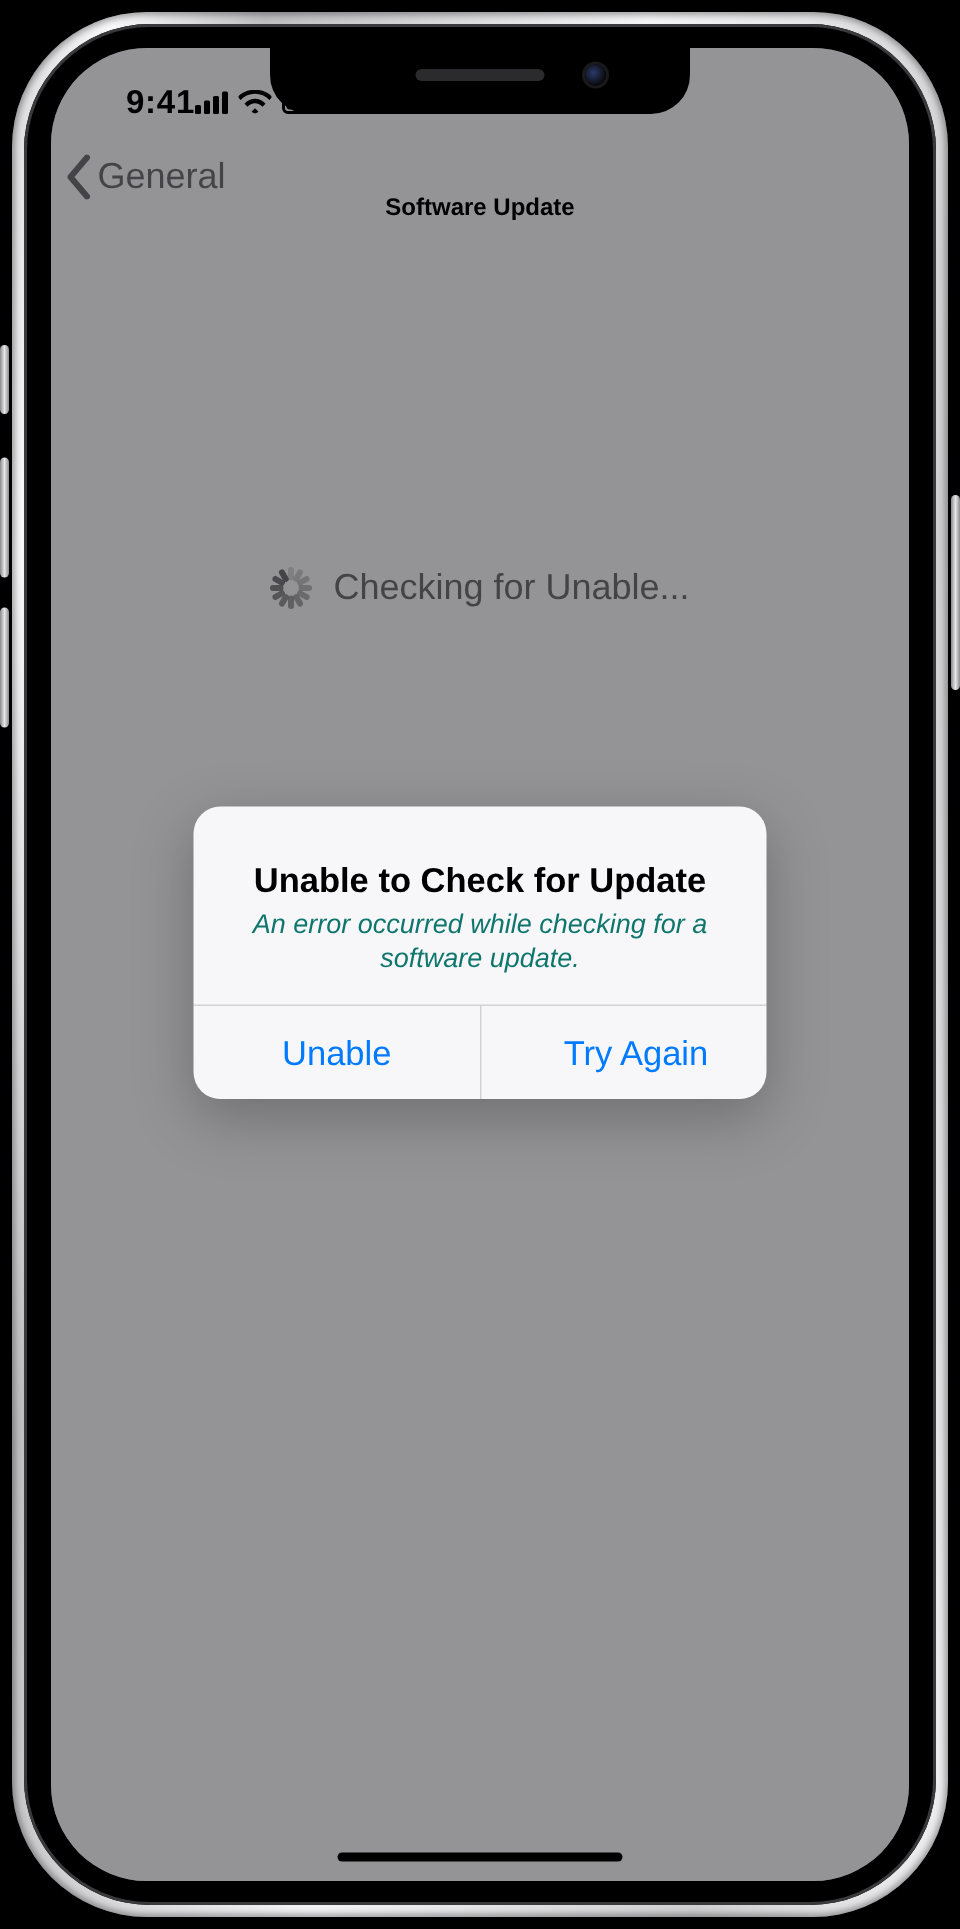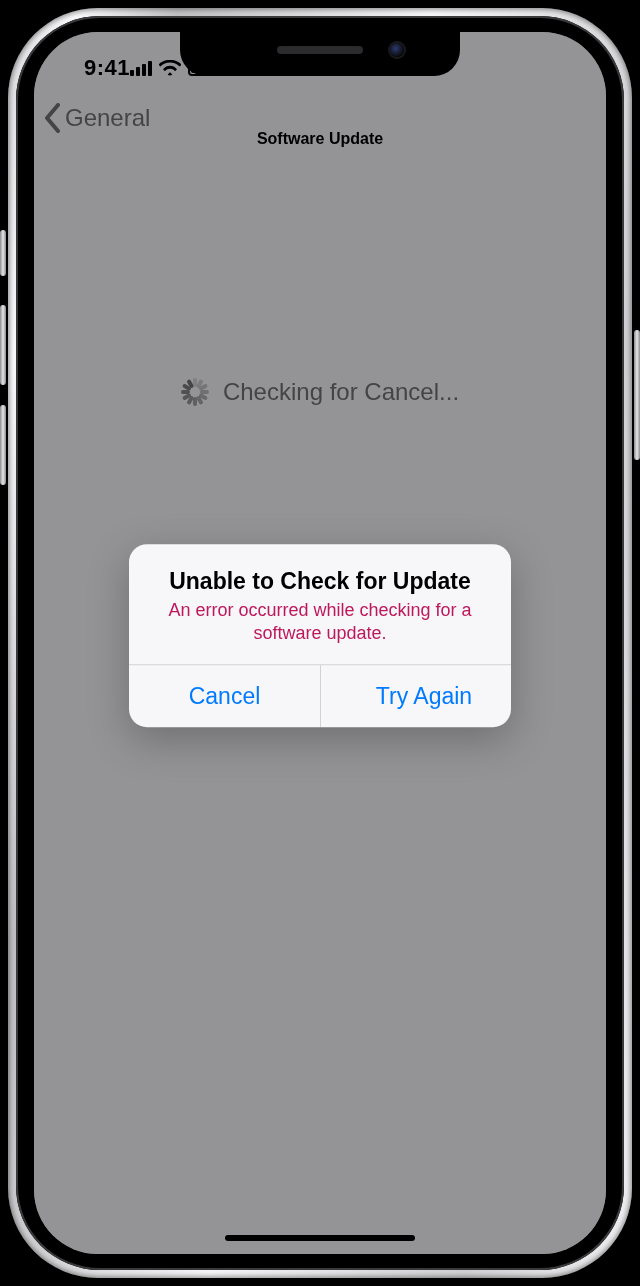--- a/index.html
+++ b/index.html
@@ -113,23 +113,23 @@
   
   .alert {
     position:absolute; z-index:60;
     left:50%; top:50%; transform:translate(-50%,-54%);
     width:382px;
     background:#f7f7f9;
     border-radius:18px;
     overflow:hidden;
     box-shadow:0 12px 40px rgba(0,0,0,.25);
   }
-  .alert-body { padding:24px 20px 20px; text-align:center; }
+  .alert-body { padding:36px 20px 20px; text-align:center; }
   .alert-title { font-size:23px; font-weight:600; color:#000; margin-bottom:4px; }
-  .alert-msg   { font-size:18px; color:#be185d; line-height:1.25; }
+  .alert-msg   { font-size:18px; color:#0f766e; line-height:1.25;font-style:italic; }
   .alert-buttons { display:flex; border-top:1px solid rgba(0,0,0,.15); }
   .alert-btn {
     flex:1 1 50%;
     height:62px;
     display:flex; align-items:center; justify-content:center;
     font-size:23px;
     color:#007aff;
     background:transparent;
     border:none;
     cursor:pointer;
@@ -191,31 +191,31 @@
           <i style="transform: rotate(90deg); opacity: 0.45;"></i>
           <i style="transform: rotate(120deg); opacity: 0.52;"></i>
           <i style="transform: rotate(150deg); opacity: 0.59;"></i>
           <i style="transform: rotate(180deg); opacity: 0.66;"></i>
           <i style="transform: rotate(210deg); opacity: 0.73;"></i>
           <i style="transform: rotate(240deg); opacity: 0.8;"></i>
           <i style="transform: rotate(270deg); opacity: 0.86;"></i>
           <i style="transform: rotate(300deg); opacity: 0.93;"></i>
           <i style="transform: rotate(330deg); opacity: 1;"></i>
         </span>
-      <span>Checking for Cancel...</span>
+      <span>Checking for Unable...</span>
     </div>
   </div>
 
   <div class="dim"></div>
 
   <div class="alert">
     <div class="alert-body">
       <div class="alert-title">Unable to Check for Update</div>
       <div class="alert-msg">An error occurred while checking for a software update.</div>
     </div>
     <div class="alert-buttons">
-      <button class="alert-btn">Cancel</button>
+      <button class="alert-btn">Unable</button>
       <button class="alert-btn">Try Again</button>
     </div>
   </div>
 
   <div class="home-ind"></div>
 </div>
 
 </body></html>

